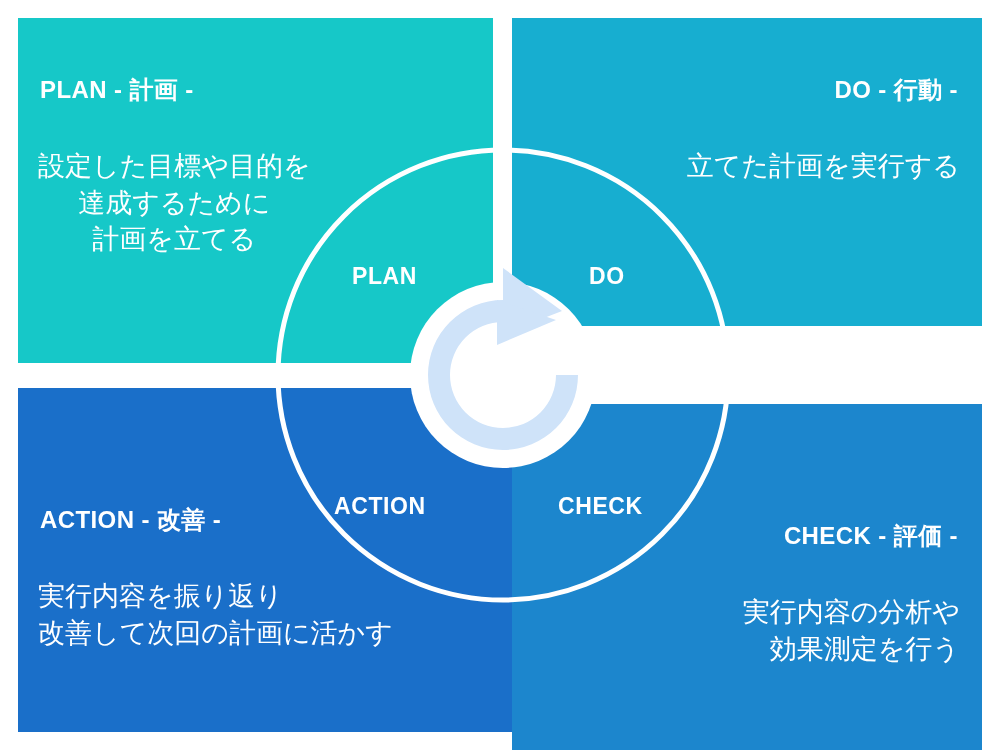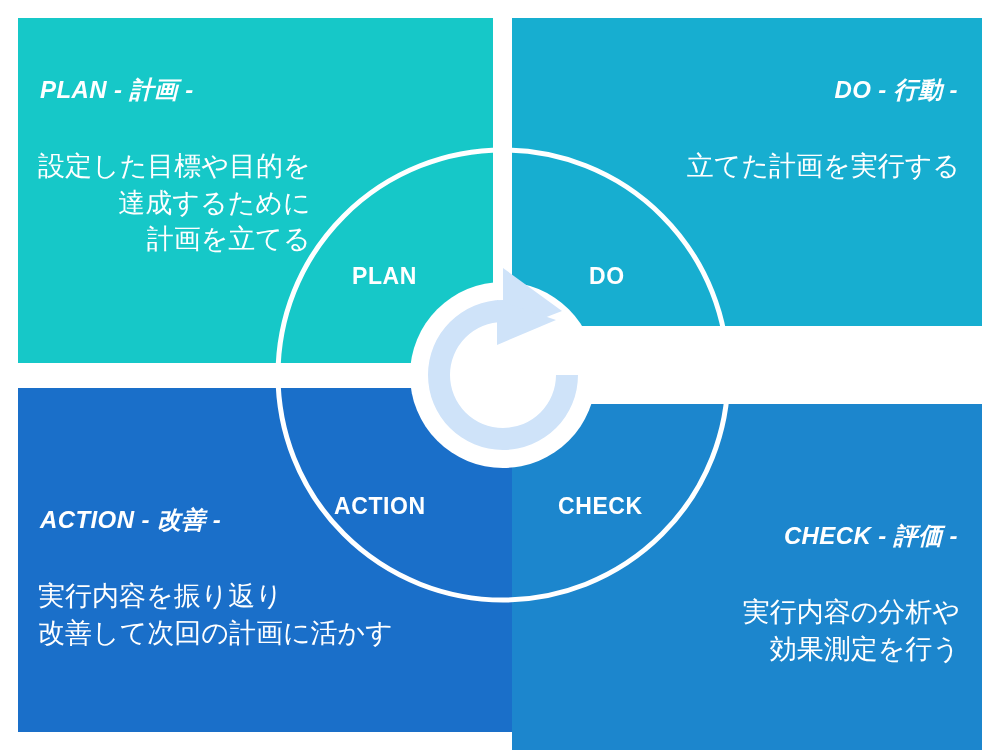--- a/index.html
+++ b/index.html
@@ -15,31 +15,31 @@
   
   .quad{position:absolute;box-sizing:border-box;overflow:hidden;}
   #quad-plan  {left:18px;  top:18px;  width:475px; height:345px;}
   #quad-do    {left:512px; top:18px;  width:470px; height:308px;}
   #quad-action{left:18px;  top:388px; width:572px; height:344px;}
   #quad-check {left:512px; top:404px; width:470px; height:444px;}
 
   .q-head{
     position:absolute;
     font-size:24px;font-weight:bold;color:#ffffff;
-    letter-spacing:.4px;white-space:nowrap;line-height:1;font-style:italic;
+    letter-spacing:.4px;white-space:nowrap;line-height:1;
   }
   .q-body{
     position:absolute;
     font-size:27px;font-weight:400;color:#ffffff;
     line-height:1.36;white-space:pre-line;
   }
 
   
   #quad-plan .q-head{left:22px;top:60px;}
-  #quad-plan .q-body{left:20px;top:130px;text-align:right;}
+  #quad-plan .q-body{left:20px;top:130px;text-align:center;}
 
   
   #quad-do .q-head{right:24px;top:60px;}
   #quad-do .q-body{right:22px;top:130px;text-align:right;margin-left:13px;}
 
   
   #quad-action .q-head{left:22px;top:120px;}
   #quad-action .q-body{left:20px;top:190px;text-align:left;}
 
   

